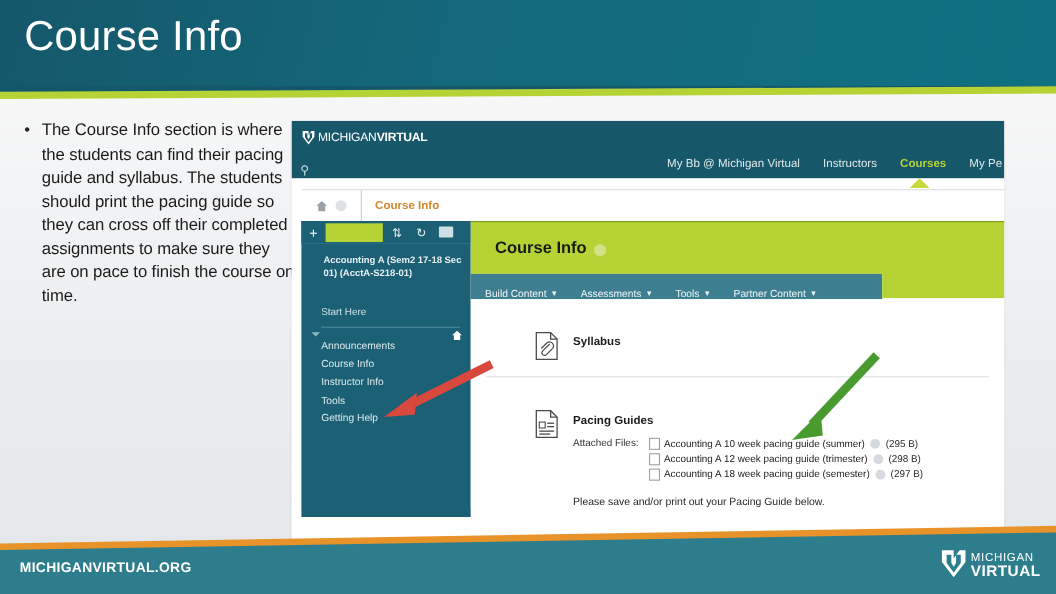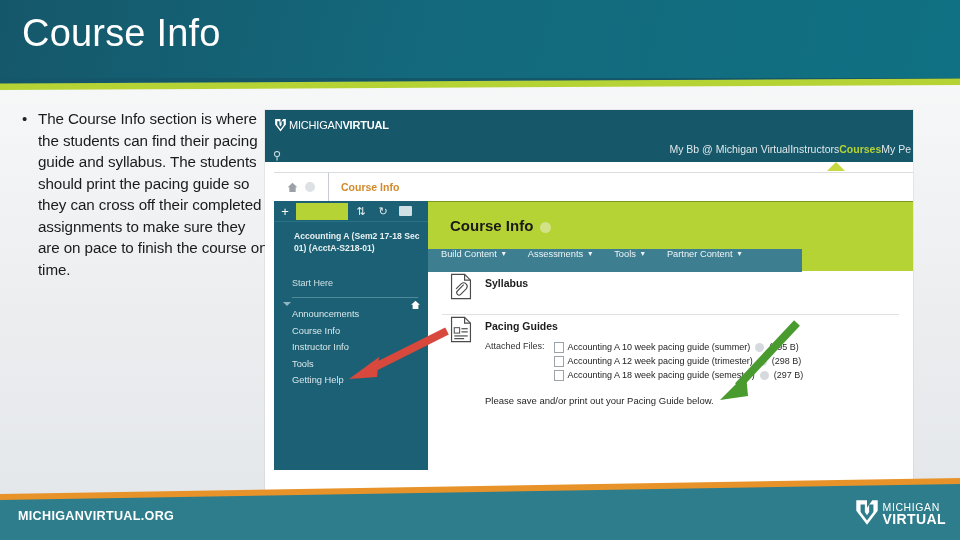--- a/index.html
+++ b/index.html
@@ -97,20 +97,21 @@
     white-space: nowrap;
   }
   .bb-brand-text b { font-weight: 700; }
   .bb-brand-text span.thin { font-weight: 400; }
 
   .bb-nav {
     position: absolute;
     right: 0; top: 33px;
     display: flex;
     align-items: flex-start;
+    gap: 21px;
     padding-right: 2px;
     white-space: nowrap;
   }
   .bb-nav-item {
     font-size: 10.5px;
     color: #dfe8ea;
     white-space: nowrap;
   }
   .bb-nav-item.active {
     color: #b5d334;
@@ -284,21 +285,21 @@
     border-radius: 50%;
     background: #d3e187;
     position: relative;
     top: 2px;
   }
   .bb-actionbar {
     position: relative;
     height: 23px;
     background: #3d7e90;
     display: flex;
-    align-items: flex-start;
+    align-items: flex-end;
     width: 374px;
   }
   .bb-actionbar-rest {
     position: absolute;
     left: 374px; top: 47px;
     width: 111px; height: 23px;
     background: #b5d334;
   }
   .bb-action {
     font-size: 9.3px;
@@ -313,21 +314,22 @@
     font-size: 8px;
     position: relative;
     top: -1px;
   }
 
   
   .bb-content { position: relative; background: #ffffff; }
   .bb-item {
     position: relative;
     display: flex;
-    padding: 1px 0 0 22px;
+    padding: 29px 0 0 22px;
+    margin-left: 36px;
   }
   .bb-item-icon {
     flex: 0 0 auto;
     width: 22px; height: 27px;
     margin-right: 13px;
   }
   .bb-item-body { flex: 1 1 auto; }
   .bb-item-title {
     font-size: 10.5px;
     font-weight: 700;

